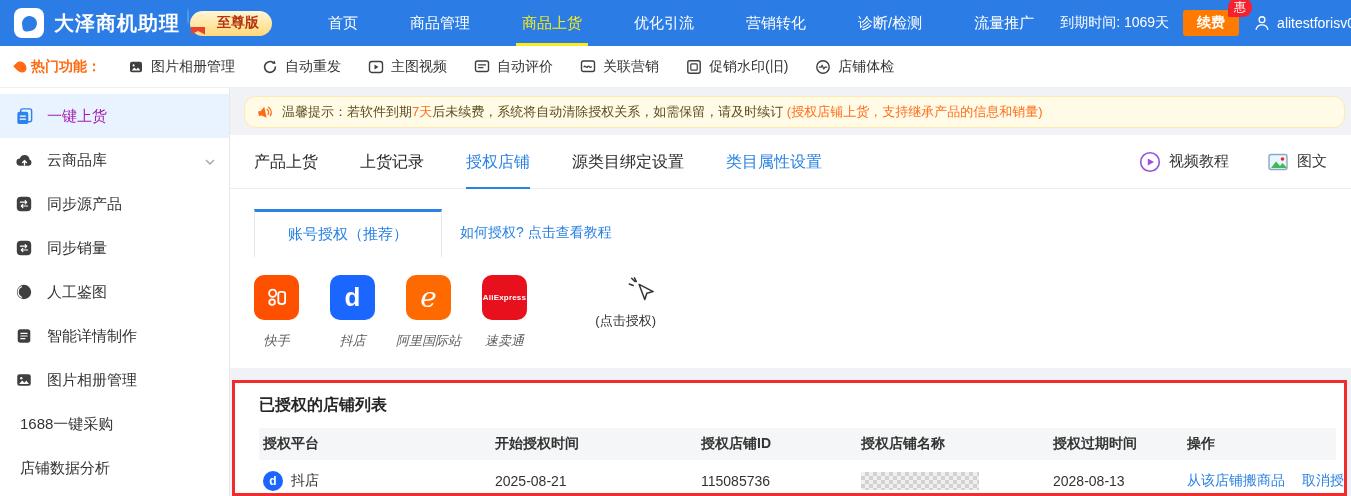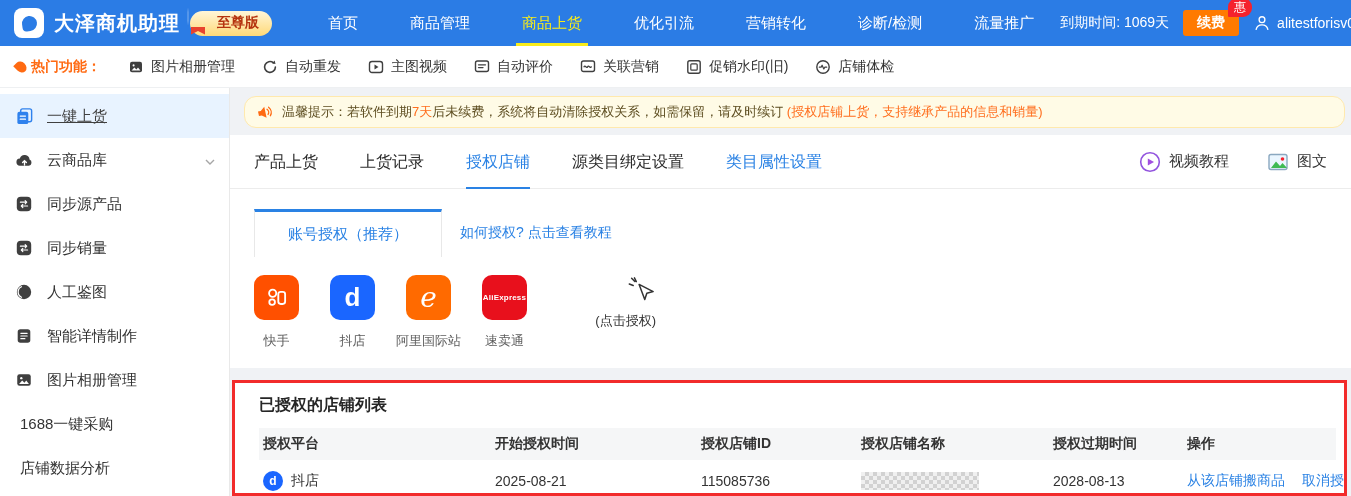--- a/index.html
+++ b/index.html
@@ -28,21 +28,21 @@
   
   .quickbar { height:42px; background:#fff; display:flex; align-items:center; gap:27px; padding:0 16px; border-bottom:1px solid #eef0f2; font-size:14px; color:#333; white-space:nowrap; }
   .qb-title { color:#ff6a12; font-weight:bold; display:flex; align-items:center; gap:5px; }
   .flame { width:10px; height:12px; background:#ff6a12; border-radius:0 50% 50% 50%; transform:rotate(-45deg); }
   .qb-item { display:flex; align-items:center; gap:7px; cursor:pointer; }
 
   
   .bodyrow { display:flex; height:408px; }
   .sidebar { width:230px; min-width:230px; background:#fff; border-right:1px solid #e9e9e9; padding-top:6px; }
   .side-item { height:44px; display:flex; align-items:center; gap:13px; padding:0 14px; font-size:15px; color:#333; cursor:pointer; }
-  .side-item.active { background:#e8f3ff; color:#404040;text-decoration:underline; }
+  .side-item.active { background:#e8f3ff; color:#a21caf; }
   .side-item .ic { width:20px; display:flex; justify-content:center; }
   .side-item.noicon { padding-left:20px; }
   .chev { margin-left:auto; }
 
   .main { flex:1; background:#f0f2f5; overflow:hidden; }
 
   
   .notice { margin:8px 6px 0 14px; height:32px; background:#fffbe6; border:1px solid #ffe9ad; border-radius:12px; display:flex; align-items:center; gap:9px; padding:0 11px; font-size:13px; color:#5d4d20; white-space:nowrap; overflow:hidden; }
   .hl { color:#ff6e1e; }
 
@@ -58,21 +58,21 @@
 
   .auth-wrap { padding:20px 24px 0; }
   .auth-tabs { display:flex; align-items:stretch; height:48px; }
   .atab { padding:0 33px; font-size:15px; display:flex; align-items:center; cursor:pointer; }
   .atab.active { background:#fff; color:#2a82e4; border:1px solid #e8e8e8; border-top:3px solid #2a82e4; border-bottom:none; }
   .atab.idle { background:#f6f6f6; color:#333; border:1px solid #e8e8e8; border-left:none; }
   .help-link { display:flex; align-items:center; margin-left:18px; color:#2a82e4; font-size:14px; cursor:pointer; }
 
   .platforms { display:flex; align-items:flex-start; gap:31px; padding:18px 0 18px; }
   .plat { width:45px; display:flex; flex-direction:column; align-items:center; }
-  .plat-label { margin-top:12px; font-size:13px; color:#5c5c5c; white-space:nowrap; }
+  .plat-label { margin-top:12px; font-size:13px; color:#5c5c5c; white-space:nowrap;font-style:italic; }
   .plat-icon { width:45px; height:45px; border-radius:10px; display:flex; align-items:center; justify-content:center; color:#fff; cursor:pointer; }
   .bg-ks { background:#ff5000; }
   .bg-dd { background:#1a66ff; font-size:26px; font-weight:bold; }
   .bg-ali { background:#ff6a00; font-family:"DejaVu Serif","Liberation Serif",serif; font-style:italic; font-size:28px; }
   .bg-ae { background:#e8101c; font-size:8px; font-weight:bold; letter-spacing:.2px; }
   .click-auth { width:90px; margin-left:8px; display:flex; flex-direction:column; align-items:flex-end; cursor:pointer; }
   .click-label { margin-top:5px; font-size:13px; color:#333; white-space:nowrap; }
 
   
   .authorized { margin:12px 4px 0 2px; background:#fff; border:3px solid #f22b2b; padding:10px 0 0 24px; height:116px; overflow:hidden; }

